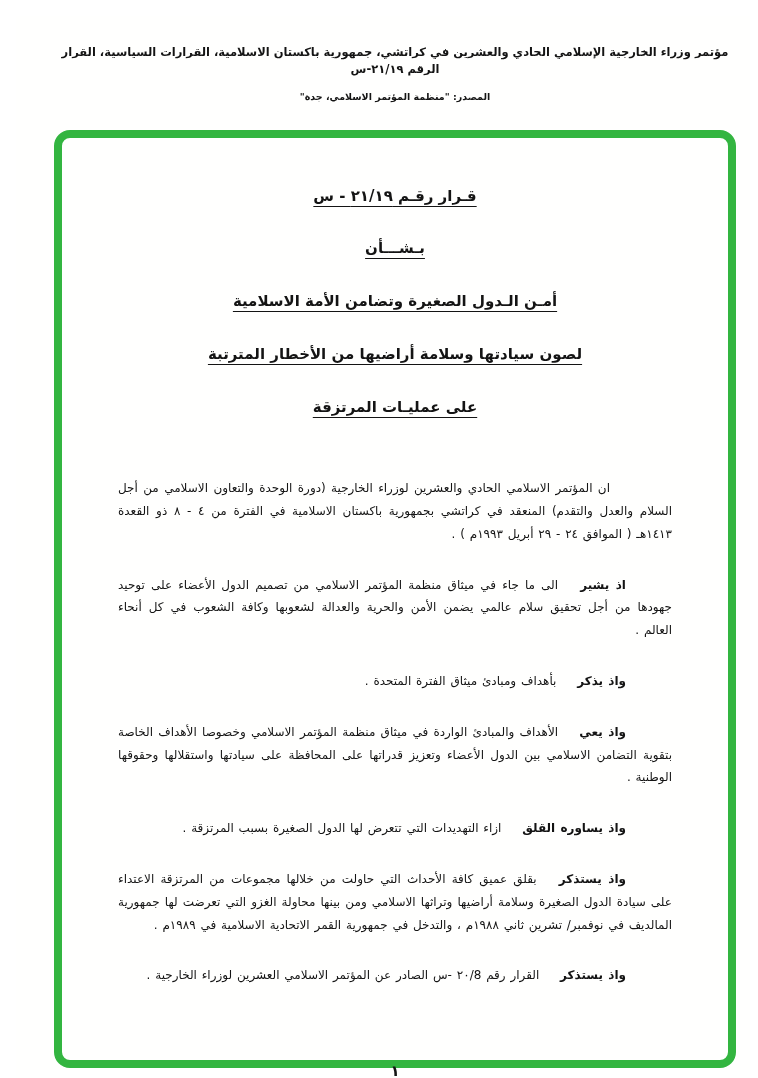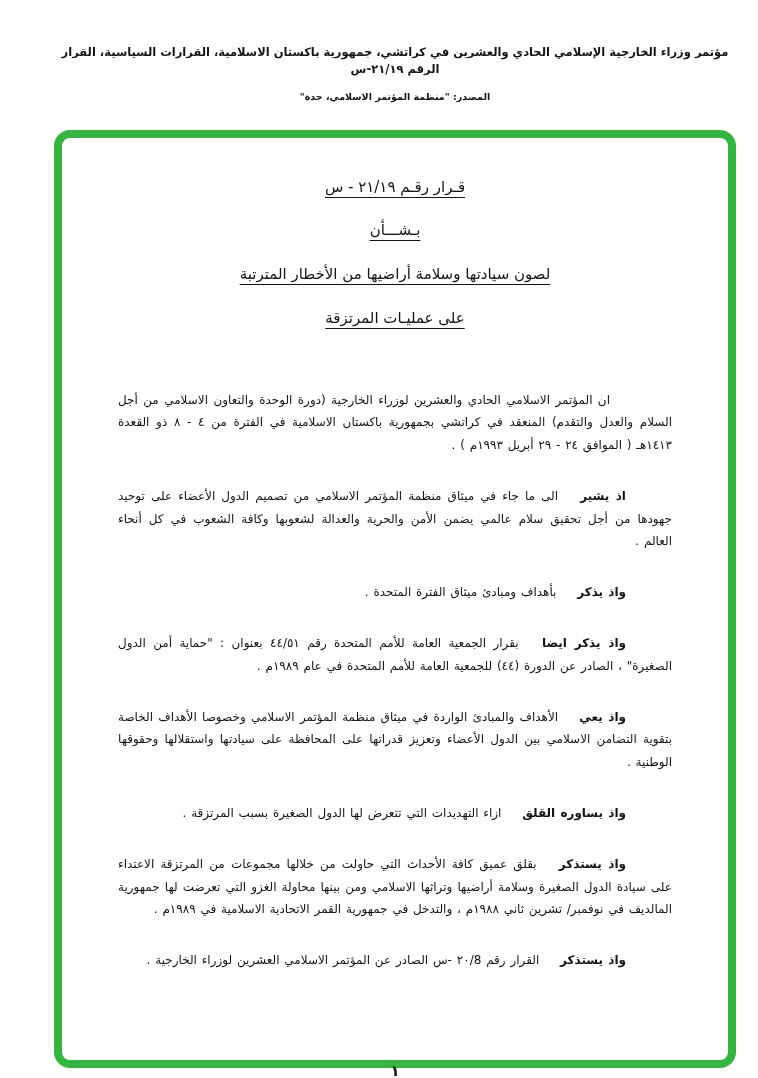--- a/index.html
+++ b/index.html
@@ -17,24 +17,25 @@
   .frame {
     margin:12px 30px 0;
     border:8px solid var(--frame-green, #33b540);
     border-radius:16px;
     min-height:938px;
     padding:20px 40px 20px;
     direction:rtl;
   }
   .title-block { text-align:center; margin-bottom:24px; }
   .title-line {
-    font-size:15px; font-weight:normal; line-height:1.85;
+    font-size:15px; font-weight:bold; line-height:1.85;
     text-decoration:underline;
     text-underline-offset:5px;
     text-decoration-thickness:1.2px;
+    margin-top:9px;
   }
   .para {
     font-size:12px; line-height:1.9; text-align:justify;
     text-indent:38px; margin-bottom:12px; word-spacing:1px;
   }
   .lead { text-underline-offset:4px; text-decoration-thickness:1.1px; font-weight:bold; }
   .page-number {
     position:absolute; bottom:6px; left:0; right:0;
     text-align:center; font-size:15px; font-weight:bold;
   }
@@ -47,29 +48,29 @@
   <header class="doc-header">
     <div class="header-line1">مؤتمر وزراء الخارجية الإسلامي الحادي والعشرين في كراتشي، جمهورية باكستان الاسلامية، القرارات السياسية، القرار الرقم ٢١/١٩-س</div>
     <div class="header-line2">المصدر: "منظمة المؤتمر الاسلامي، جدة"</div>
   </header>
 
   <div class="frame">
 
     <div class="title-block">
       <div class="title-line">قـرار رقـم ٢١/١٩ - س</div>
       <div class="title-line">بـشـــأن</div>
+      <div class="title-line">أمـن الـدول الصغيرة وتضامن الأمة الاسلامية</div>
       <div class="title-line">لصون سيادتها وسلامة أراضيها من الأخطار المترتبة</div>
       <div class="title-line">على عمليـات المرتزقة</div>
     </div>
 
     <div class="body-block">
       <p class="para"><span class="lead"></span><span>ان المؤتمر الاسلامي الحادي والعشرين لوزراء الخارجية (دورة الوحدة والتعاون الاسلامي من أجل السلام والعدل والتقدم) المنعقد في كراتشي بجمهورية باكستان الاسلامية في الفترة من ٤ - ٨ ذو القعدة ١٤١٣هـ ( الموافق ٢٤ - ٢٩ أبريل ١٩٩٣م ) .</span></p>
       <p class="para"><span class="lead">اذ يشير</span><span> الى ما جاء في ميثاق منظمة المؤتمر الاسلامي من تصميم الدول الأعضاء على توحيد جهودها من أجل تحقيق سلام عالمي يضمن الأمن والحرية والعدالة لشعوبها وكافة الشعوب في كل أنحاء العالم .</span></p>
       <p class="para"><span class="lead">واذ يذكر</span><span> بأهداف ومبادئ ميثاق الفترة المتحدة .</span></p>
-      <p class="para"><span class="lead">واذ يذكر ايضا</span><span> بقرار الجمعية العامة للأمم المتحدة رقم ٤٤/٥١ بعنوان : "حماية أمن الدول الصغيرة" ، الصادر عن الدورة (٤٤) للجمعية العامة للأمم المتحدة في عام ١٩٨٩م .</span></p>
       <p class="para"><span class="lead">واذ يعي</span><span> الأهداف والمبادئ الواردة في ميثاق منظمة المؤتمر الاسلامي وخصوصا الأهداف الخاصة بتقوية التضامن الاسلامي بين الدول الأعضاء وتعزيز قدراتها على المحافظة على سيادتها واستقلالها وحقوقها الوطنية .</span></p>
       <p class="para"><span class="lead">واذ يساوره القلق</span><span> ازاء التهديدات التي تتعرض لها الدول الصغيرة بسبب المرتزقة .</span></p>
       <p class="para"><span class="lead">واذ يستذكر</span><span> بقلق عميق كافة الأحداث التي حاولت من خلالها مجموعات من المرتزقة الاعتداء على سيادة الدول الصغيرة وسلامة أراضيها وتراثها الاسلامي ومن بينها محاولة الغزو التي تعرضت لها جمهورية المالديف في نوفمبر/ تشرين ثاني ١٩٨٨م ، والتدخل في جمهورية القمر الاتحادية الاسلامية في ١٩٨٩م .</span></p>
       <p class="para"><span class="lead">واذ يستذكر</span><span> القرار رقم ٢٠/8 -س الصادر عن المؤتمر الاسلامي العشرين لوزراء الخارجية .</span></p>
     </div>
 
   </div>
 
   <div class="page-number">١</div>
 

